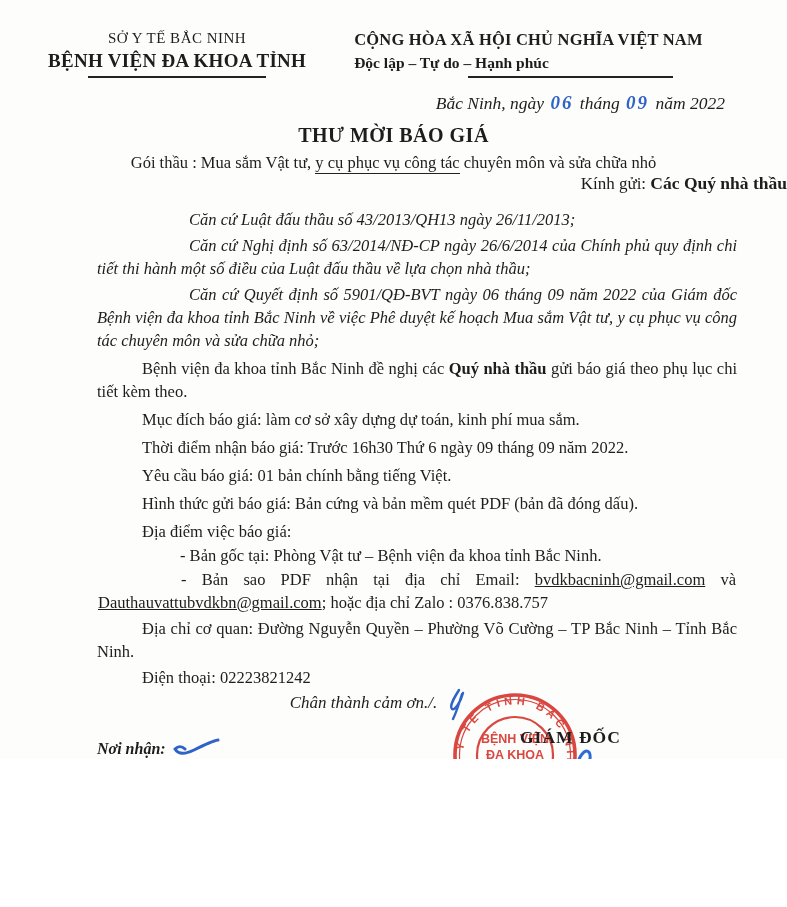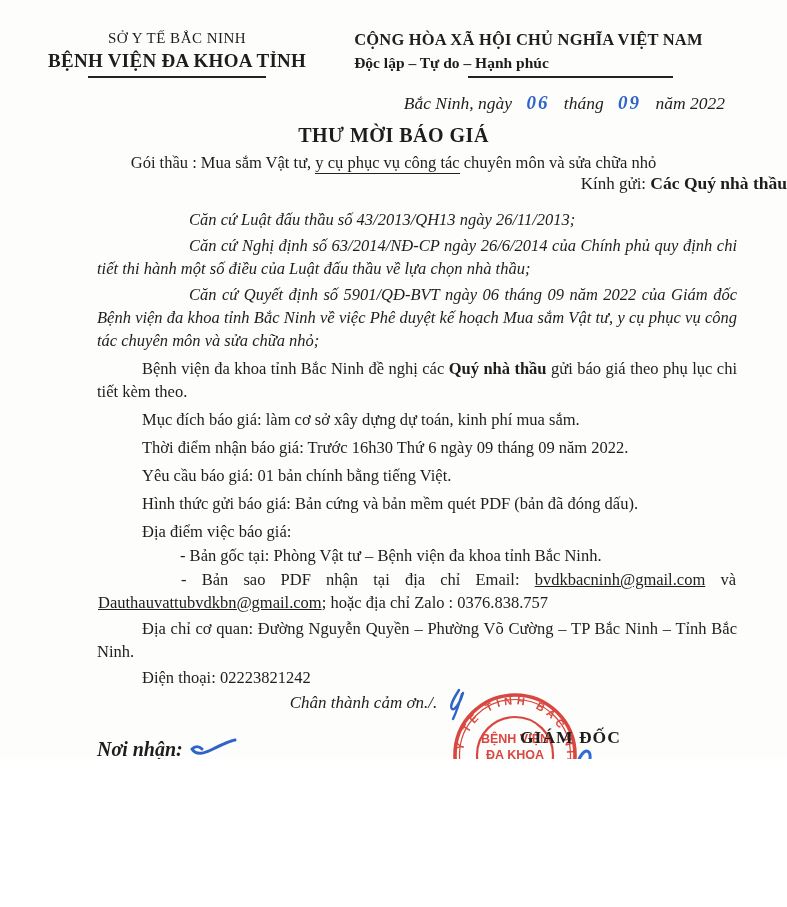--- a/index.html
+++ b/index.html
@@ -14,41 +14,41 @@
   .lh-right{width:55%;text-align:left;}
   .lh-left .l1{font-size:15px;letter-spacing:.5px;}
   .lh-left .l2{font-size:19px;font-weight:bold;margin-top:3px;letter-spacing:.3px;}
   .lh-right .l1{font-size:16.5px;font-weight:bold;letter-spacing:.2px;}
   .lh-right .l2{font-size:15.5px;font-weight:bold;margin-top:4px;}
   .rule{height:2px;background:#222;margin:4px auto 0;}
   .rule-l{width:178px;}
   .rule-r{width:205px;}
   
   .dateline{margin-top:14px;text-align:right;padding-right:62px;font-style:italic;font-size:17.5px;}
-  .pen{color:#2f63c8;font-weight:bold;font-style:italic;font-size:19px;letter-spacing:2px;margin:0 10px;}
+  .pen{color:#2f63c8;font-weight:bold;font-style:italic;font-size:19px;letter-spacing:2px;margin:0 2px;}
   
   .title{text-align:center;font-weight:bold;font-size:20px;margin-top:10px;letter-spacing:.5px;}
   .subject{text-align:center;font-size:16.5px;margin-top:6px;}
   .subject .u{border-bottom:1.6px solid #222;padding-bottom:1px;}
   .salutation{text-align:right;font-size:17px;}
   .salutation b{font-size:17.5px;}
   
   .body{margin:14px 50px 0 97px;font-size:16.5px;line-height:23px;text-align:justify;}
   .recital{font-style:italic;text-indent:92px;margin-top:3px;}
   .para{text-indent:45px;margin-top:5px;}
   .detail{text-indent:45px;margin-top:5px;}
   .sub{text-indent:83px;margin-top:0;}
   .email{text-decoration:underline;}
   .addr,.phone{text-indent:45px;margin-top:3px;}
   
   .closing{margin:4px 60px 0 0;text-align:center;font-style:italic;font-size:17px;position:relative;z-index:3;}
   .sign-area{position:relative;height:135px;}
   .recipients{position:absolute;left:97px;top:24px;z-index:3;}
   .recipients .label-row{display:flex;align-items:center;gap:6px;}
-  .recipients .label{font-weight:bold;font-style:italic;font-size:20px;}
+  .recipients .label{font-weight:bold;font-style:italic;font-size:16px;}
   .recipients .item{font-style:italic;font-size:14.5px;margin-top:9px;}
   .stamp{position:absolute;left:448px;top:-26px;z-index:1;opacity:.92;}
   .director{position:absolute;left:520px;top:14px;font-weight:bold;font-size:17.5px;letter-spacing:1px;z-index:2;}
   .signature{position:absolute;left:538px;top:26px;z-index:2;}
   .signer-name{position:absolute;left:516px;top:104px;font-weight:bold;font-size:17.5px;z-index:2;}
   .closing-mark{position:absolute;margin-left:6px;top:-6px;}
 </style>
 </head>
 <body>
 

